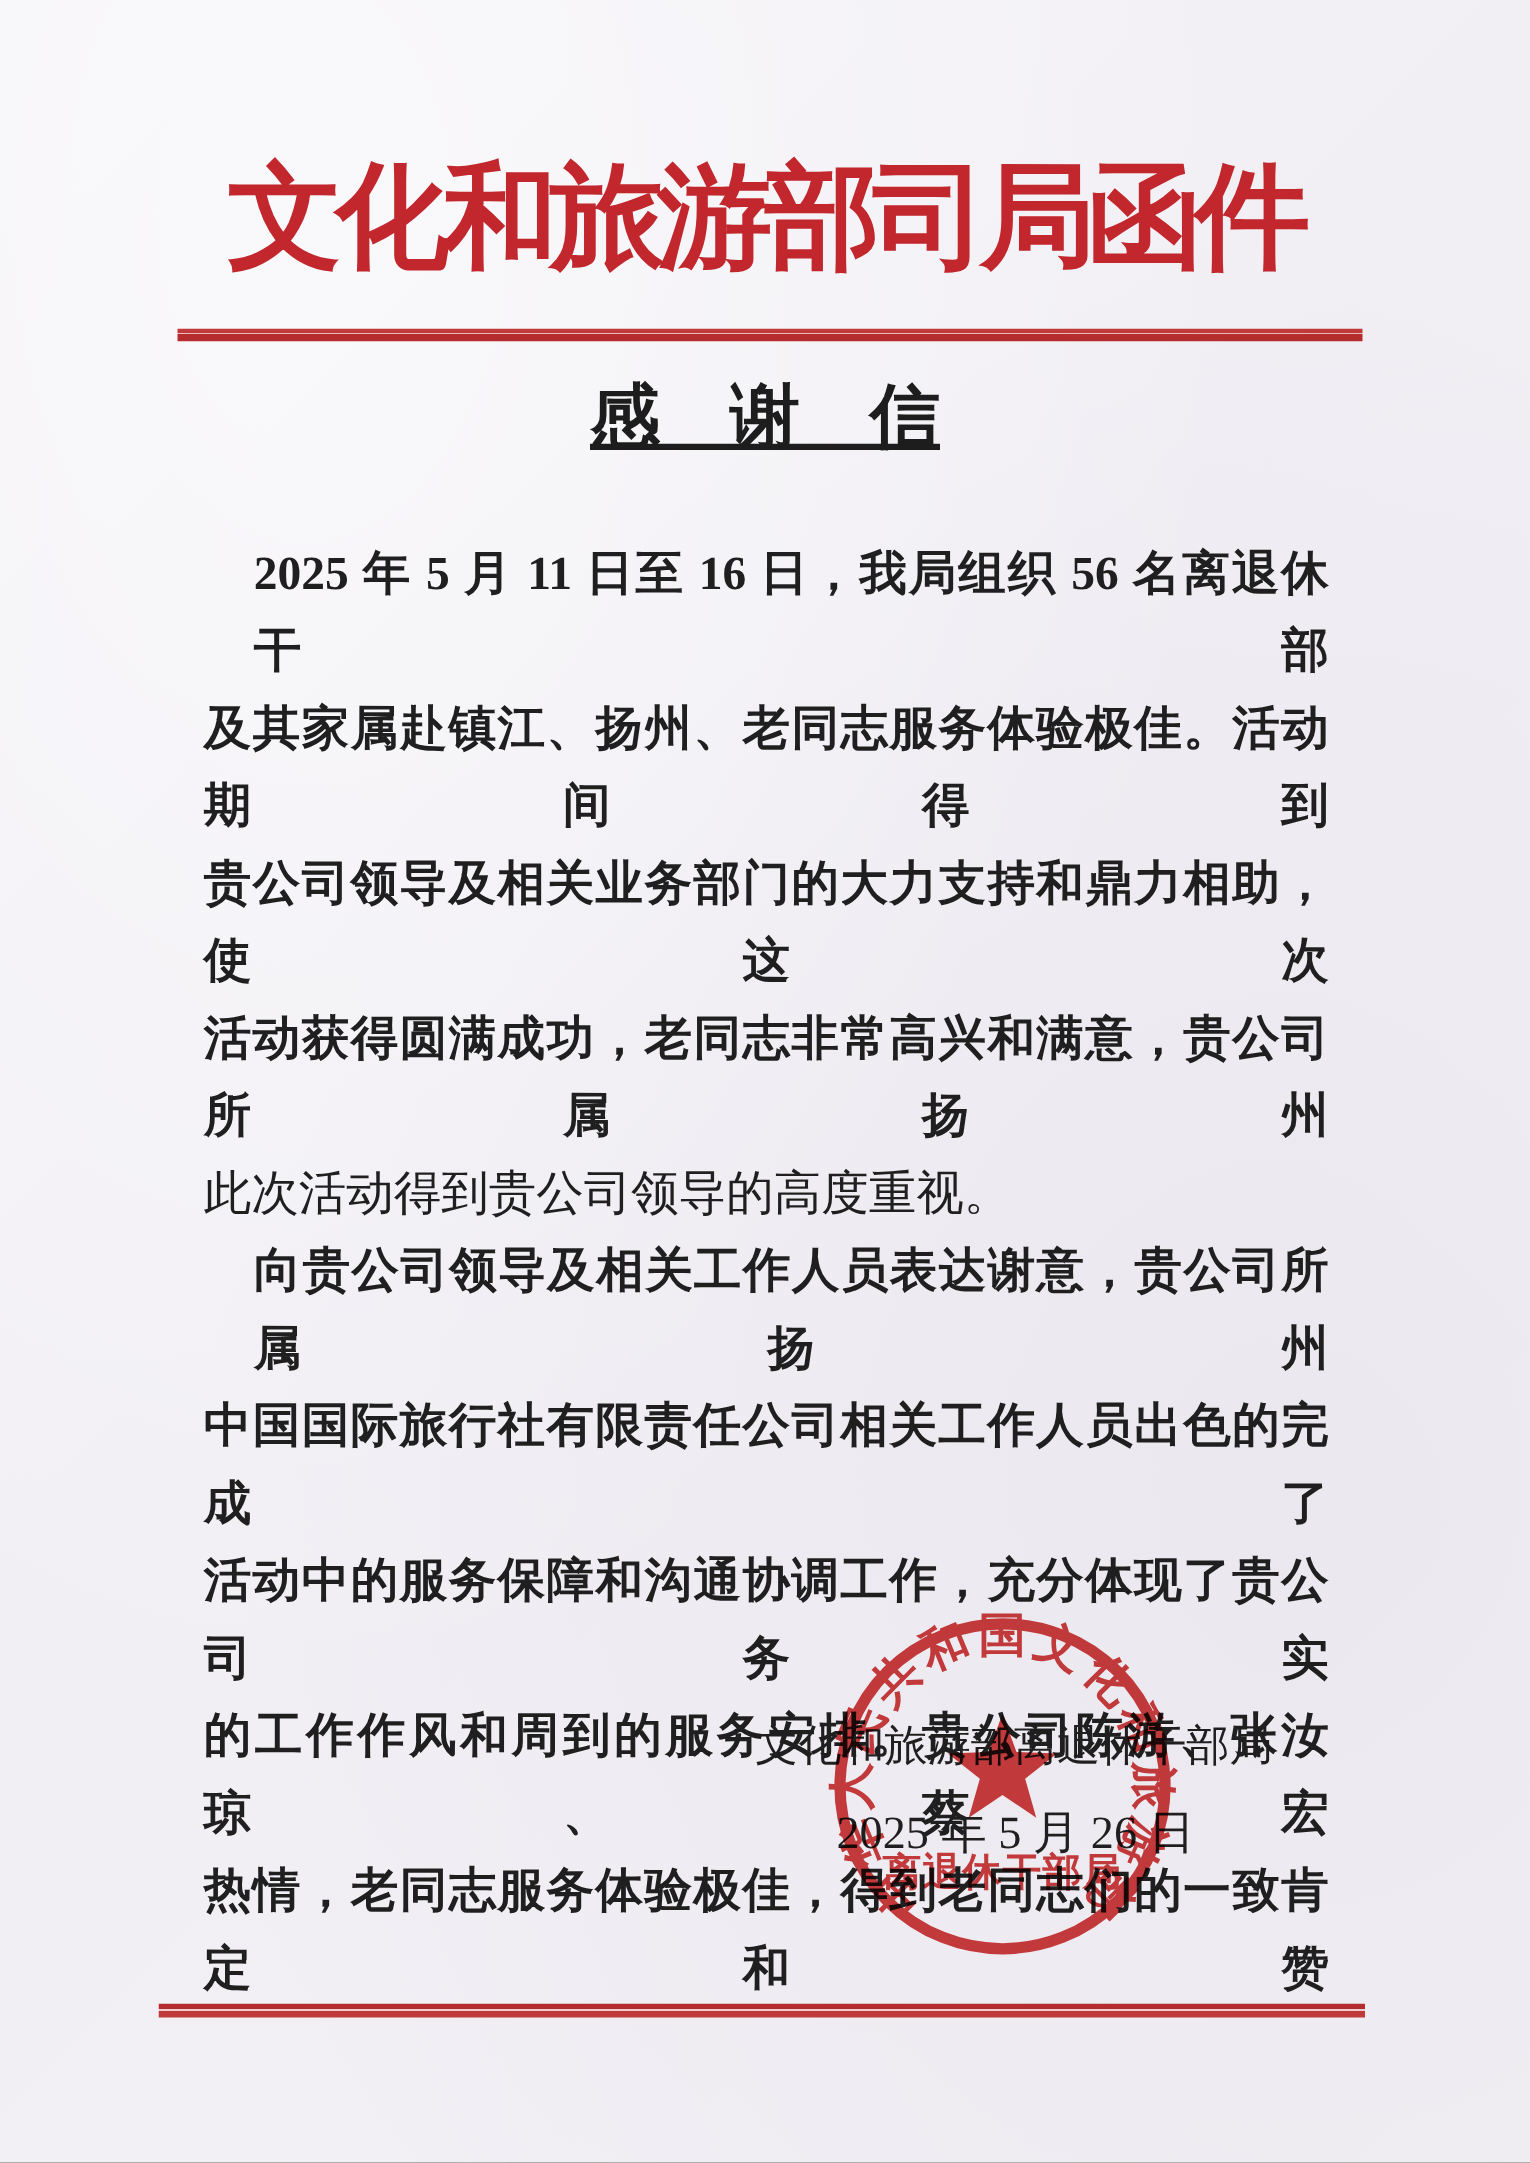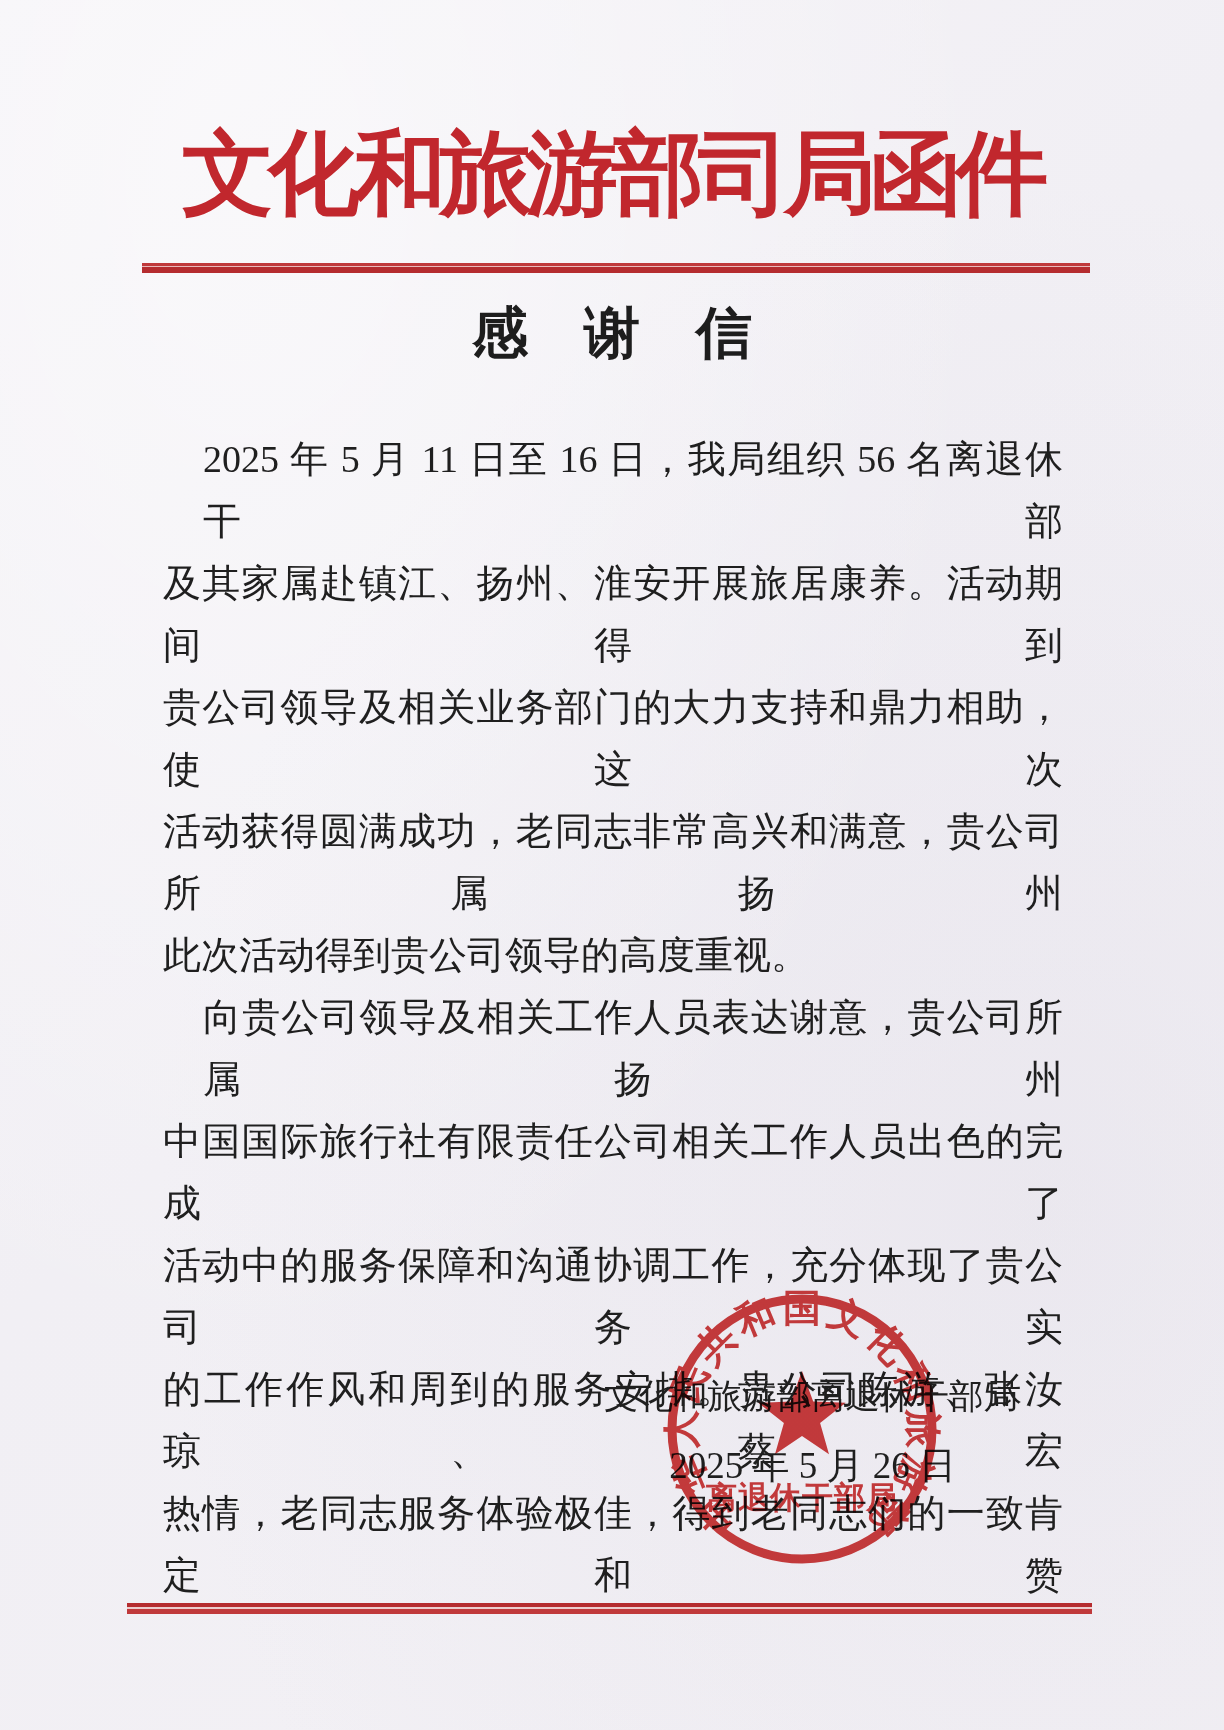--- a/index.html
+++ b/index.html
@@ -30,28 +30,29 @@
   .rule-bottom{
     left:127px;top:1603px;width:965px;height:11px;
     background:linear-gradient(#b52c2f 0 40%, #eccccd 40% 55%, #c0393b 55% 100%);
   }
   .doc-title{
     position:absolute;left:0;top:296px;width:100%;
     text-align:center;
     font-size:56px;font-weight:bold;
     color:#1d1d1d;
     white-space:nowrap;
+    text-decoration:underline;
   }
   .body-block{
     position:absolute;left:163px;top:428px;width:900px;
     font-size:38px;line-height:62px;
     color:#1f1f1f;
   }
   .line{white-space:nowrap;}
-  .line.fill{white-space:normal;text-align:justify;text-align-last:justify;}
+  .line.fill{white-space:normal;text-align:justify;text-align-last:justify;font-weight:bold;}
   .line.indent{padding-left:40px;}
   .line.indent.fill{width:860px;}
   .signature{
     position:absolute;left:604px;top:1374px;
     font-size:34.5px;color:#1f1f1f;white-space:nowrap;
   }
   .date{
     position:absolute;left:640px;top:1441px;width:345px;
     text-align:center;
     font-size:37px;color:#1f1f1f;white-space:nowrap;
@@ -69,21 +70,21 @@
 <div class="page">
 
   <div class="letterhead">文化和旅游部司局函件</div>
 
   <div class="rule rule-top"></div>
 
   <div class="doc-title">感　谢　信</div>
 
   <div class="body-block">
     <div class="line fill indent">2025 年 5 月 11 日至 16 日，我局组织 56 名离退休干部</div>
-    <div class="line fill">及其家属赴镇江、扬州、淮安开展旅居康养。活动期间得到</div>
+    <div class="line fill">及其家属赴镇江、扬州、老同志服务体验极佳。活动期间得到</div>
     <div class="line fill">贵公司领导及相关业务部门的大力支持和鼎力相助，使这次</div>
     <div class="line fill">活动获得圆满成功，老同志非常高兴和满意，贵公司所属扬州</div>
     <div class="line">此次活动得到贵公司领导的高度重视。</div>
     <div class="line fill indent">向贵公司领导及相关工作人员表达谢意，贵公司所属扬州</div>
     <div class="line fill">中国国际旅行社有限责任公司相关工作人员出色的完成了</div>
     <div class="line fill">活动中的服务保障和沟通协调工作，充分体现了贵公司务实</div>
     <div class="line fill">的工作作风和周到的服务安排。贵公司陈游、张汝琼、蔡宏</div>
     <div class="line fill">热情，老同志服务体验极佳，得到老同志们的一致肯定和赞</div>
 
   </div>

